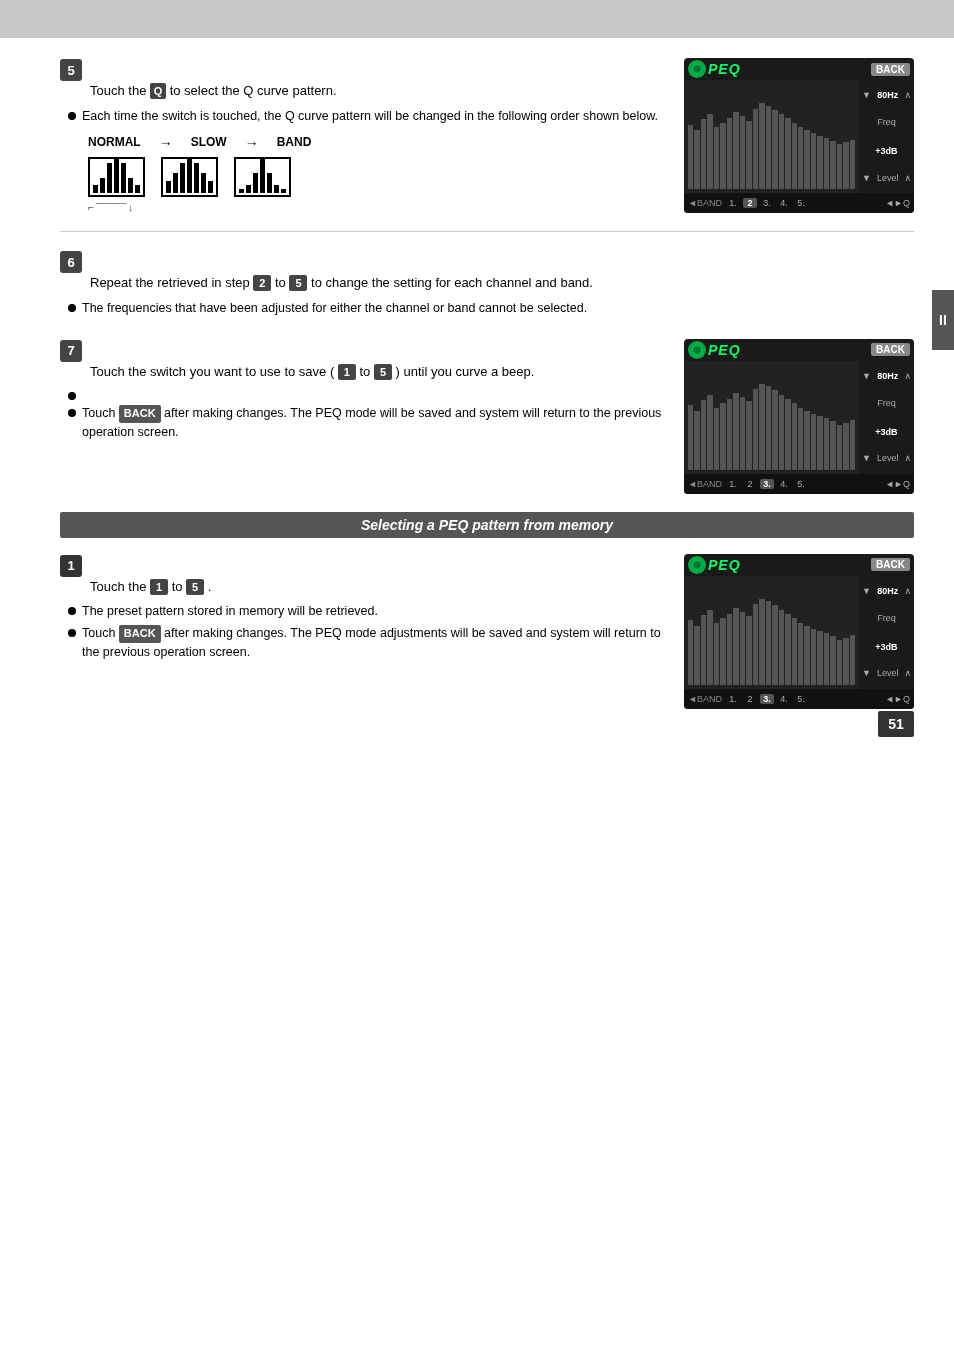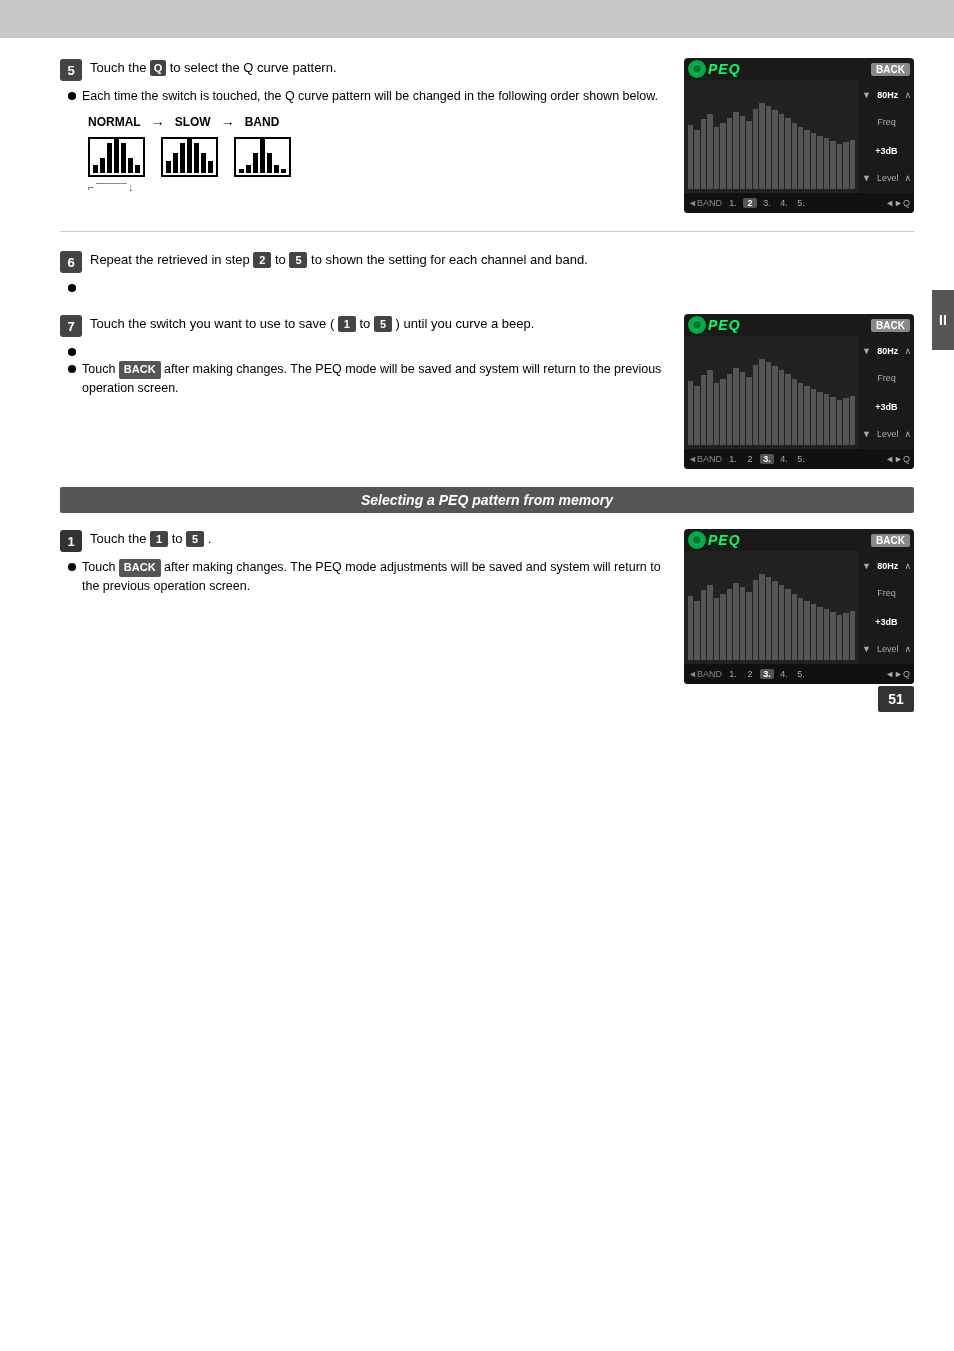--- a/index.html
+++ b/index.html
@@ -64,20 +64,21 @@
       border-radius: 3px;
       flex-shrink: 0;
       margin-right: 8px;
       margin-top: 1px;
     }
 
     .step-text {
       flex: 1;
       font-size: 13px;
       line-height: 1.5;
+      margin-top: 23px;
     }
 
     
     .inline-badge {
       display: inline-flex;
       align-items: center;
       justify-content: center;
       min-width: 18px;
       height: 16px;
       background: #444;
@@ -132,21 +133,21 @@
       border-radius: 50%;
       flex-shrink: 0;
       margin-top: 5px;
       margin-right: 6px;
     }
 
     
     .pattern-row {
       display: flex;
       align-items: flex-end;
-      gap: 4px;
+      gap: 12px;
       margin: 8px 0 8px 28px;
     }
     .pattern-label {
       font-size: 12px;
       font-weight: bold;
     }
     .arrow-right {
       font-size: 14px;
       margin: 0 6px;
       font-weight: bold;
@@ -555,26 +556,27 @@
 
     <div class="two-col">
       <div class="left-col">
         <div style="display:flex;align-items:flex-start;margin-bottom:6px;">
           <div class="step-badge">6</div>
           <div class="step-text">
             <span>Repeat the retrieved in step</span>
             <span class="inline-badge">2</span>
             <span> to </span>
             <span class="inline-badge">5</span>
-            <span>to shown the setting for each channel and band.</span>
+            <span>to change the setting for each channel and band.</span>
           </div>
         </div>
         <div class="bullet-list">
           <div class="bullet-item">
             <div class="bullet-dot"></div>
+            <span>The frequencies that have been adjusted for either the channel or band cannot be selected.</span>
           </div>
         </div>
       </div>
       <div class="right-col">
         
       </div>
     </div>
 
     <div class="two-col">
       <div class="left-col">
@@ -689,20 +691,24 @@
             <span>Touch the</span>
             <span class="inline-badge">1</span>
             <span> to </span>
             <span class="inline-badge">5</span>
             <span>.</span>
           </div>
         </div>
         <div class="bullet-list">
           <div class="bullet-item">
             <div class="bullet-dot"></div>
+            <span>The preset pattern stored in memory will be retrieved.</span>
+          </div>
+          <div class="bullet-item">
+            <div class="bullet-dot"></div>
             <span>
               <span>Touch</span>
               <span class="back-badge">BACK</span>
               <span>after making changes. The PEQ mode adjustments will be saved and system will return to the previous operation screen.</span>
             </span>
           </div>
         </div>
       </div>
 
       <div class="right-col">

